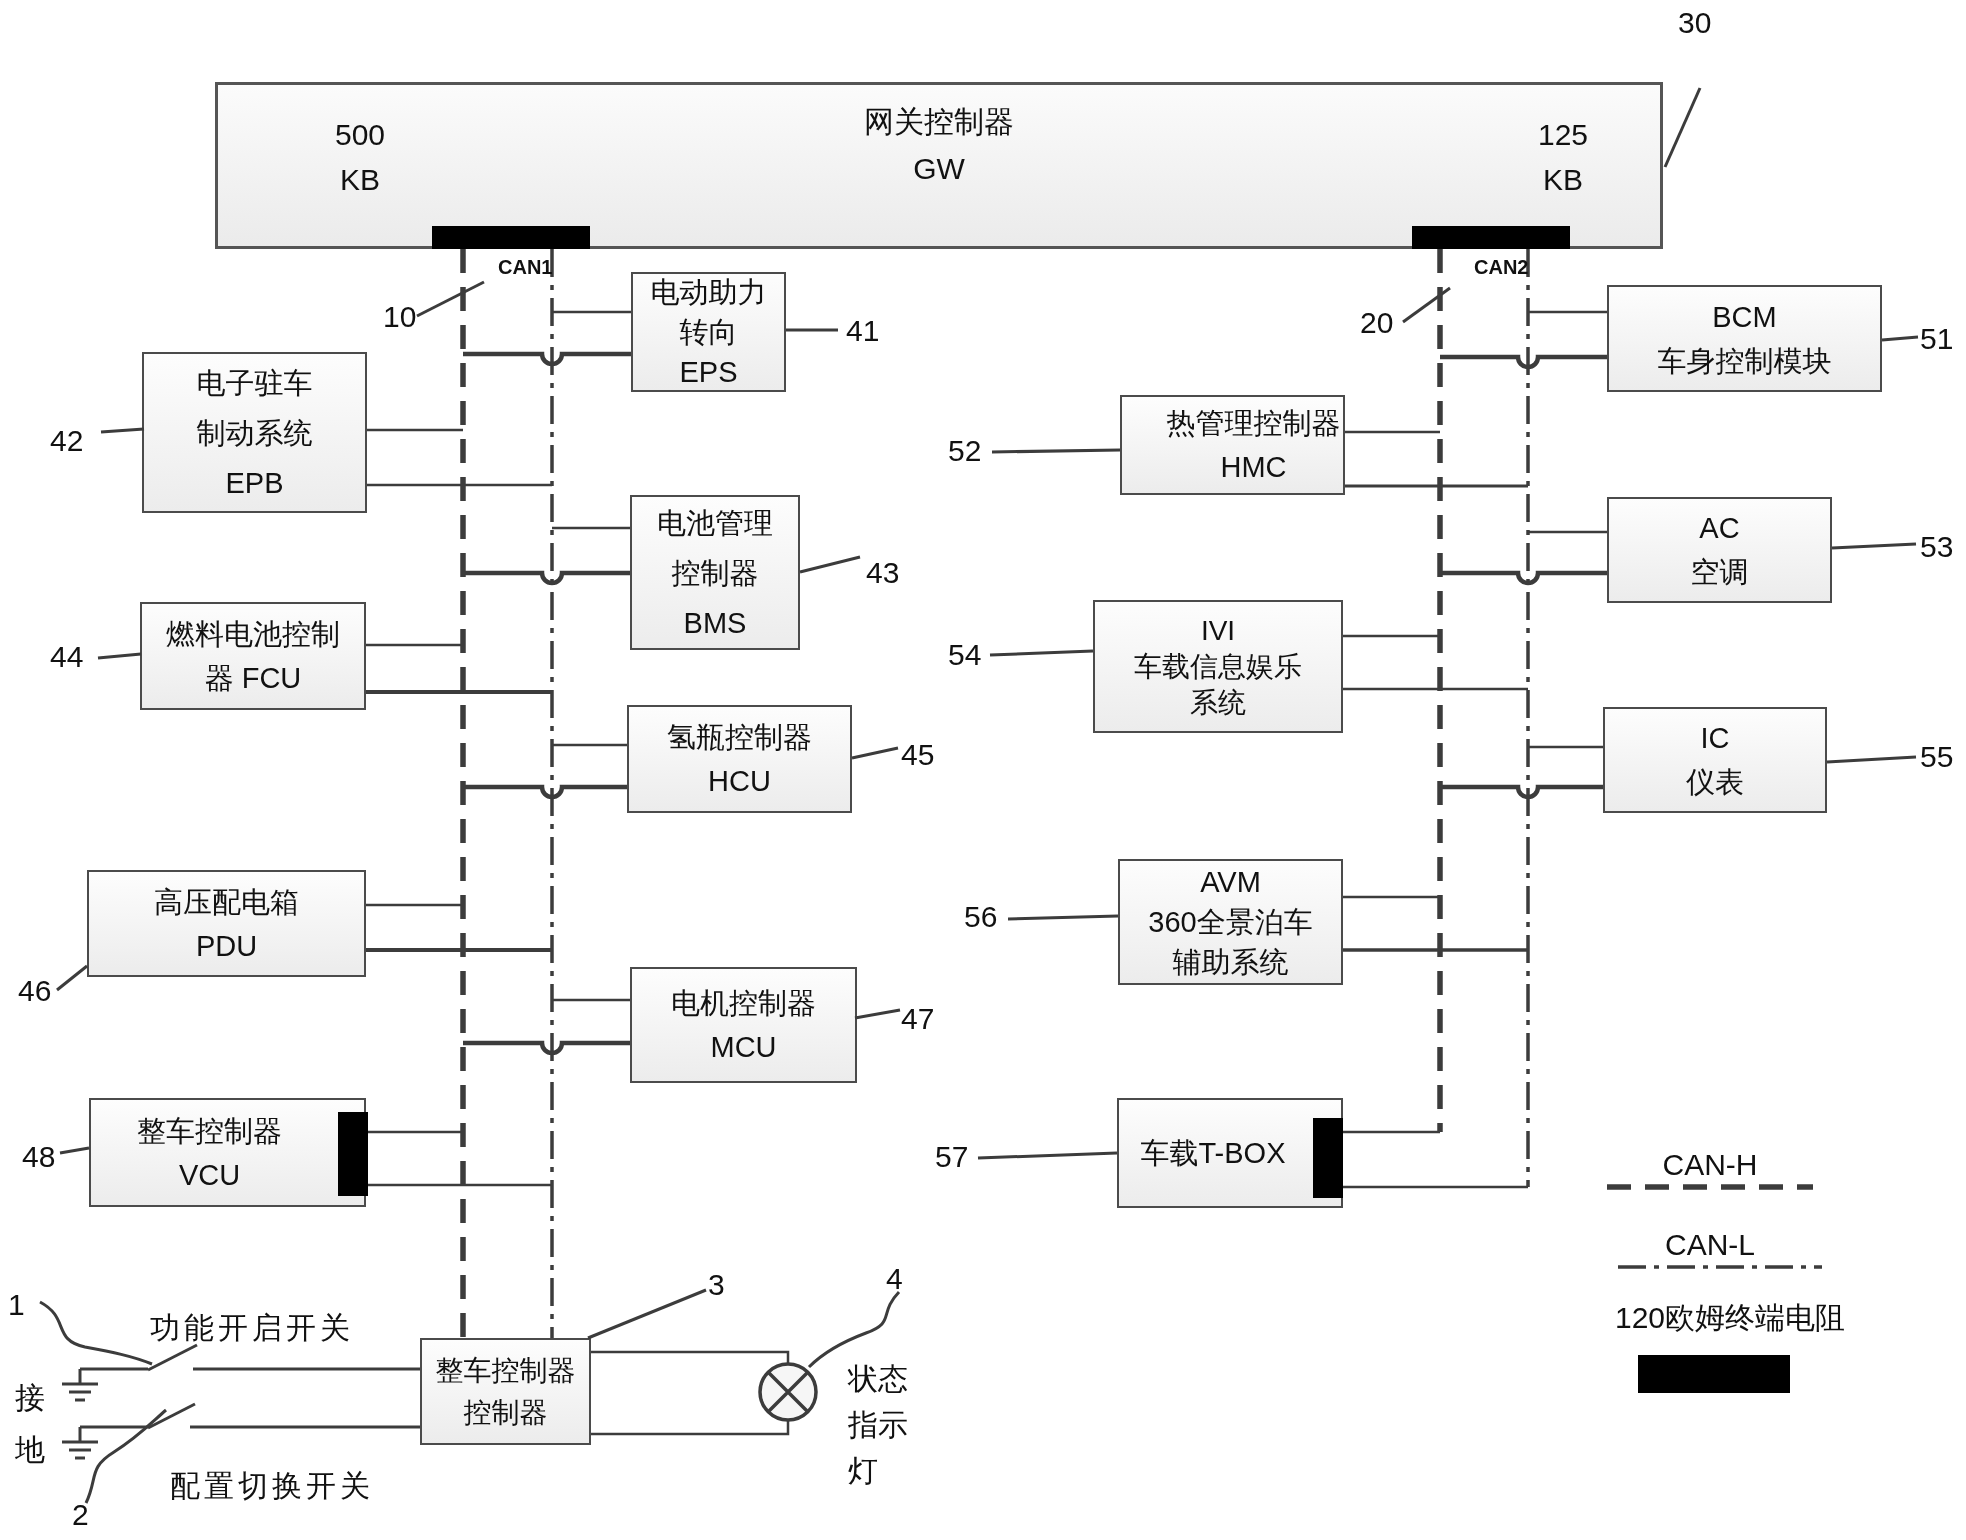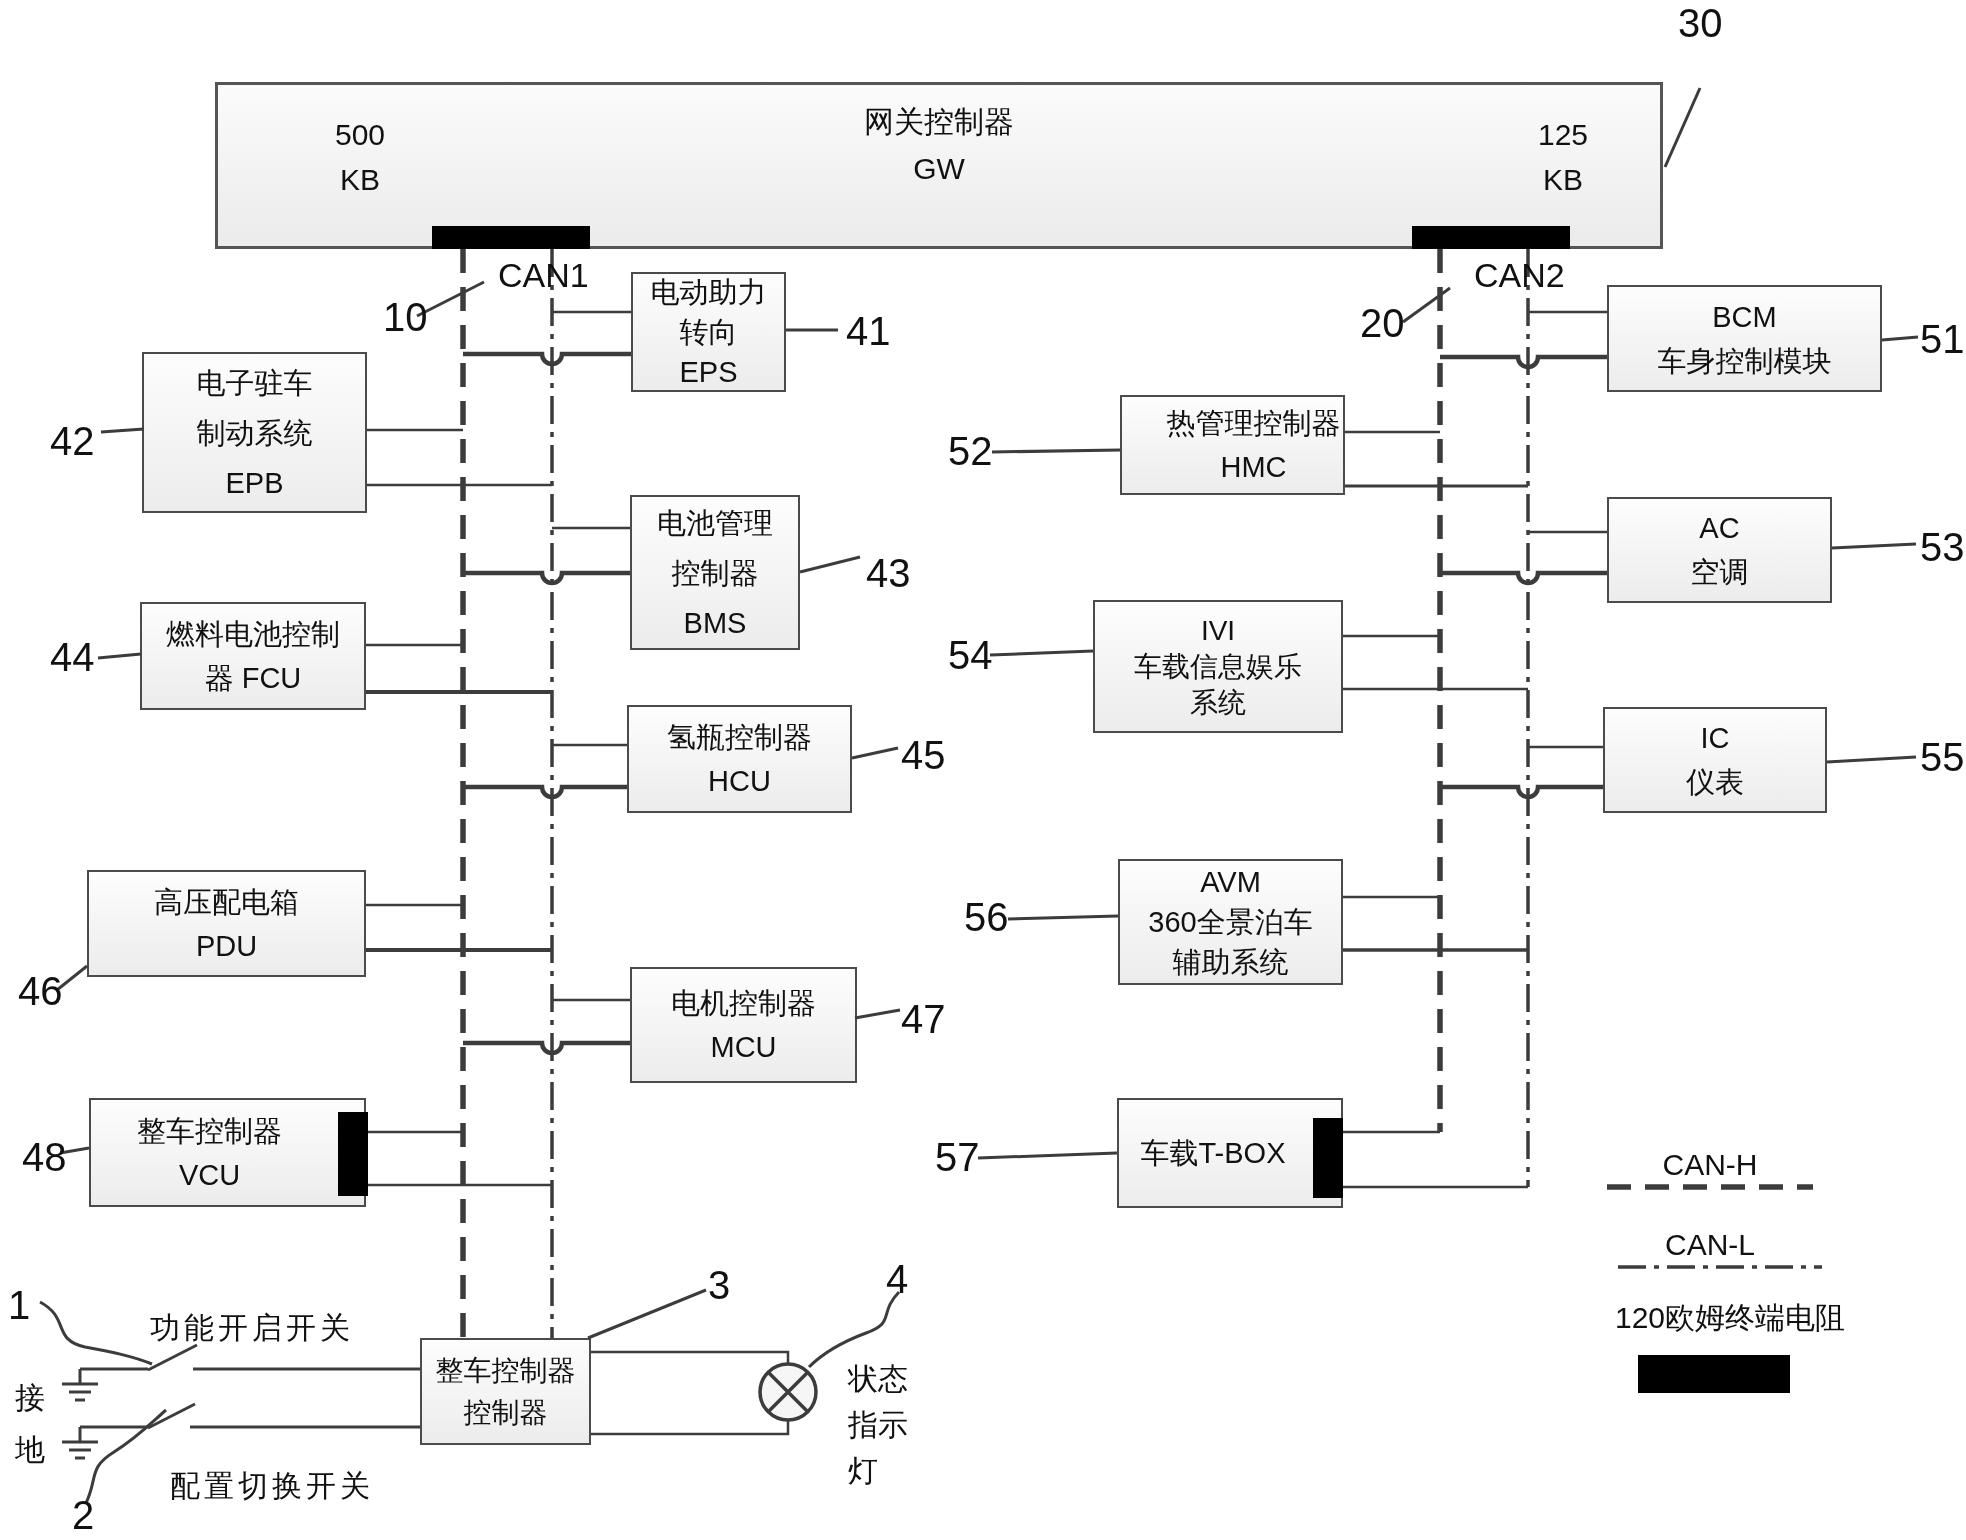--- a/index.html
+++ b/index.html
@@ -16,23 +16,23 @@
   .node .bl{width:100%;}
   .lh40{line-height:40px;}
   .lh50{line-height:50px;}
   .lh36{line-height:36px;font-size:28px;}
   .gw{
     position:absolute;left:215px;top:82px;width:1448px;height:167px;box-sizing:border-box;
     border:3px solid #555;background:linear-gradient(180deg,#fbfbfb 0%,#ebebeb 100%);
   }
   .txt{position:absolute;font-size:30px;line-height:45px;white-space:nowrap;}
   .ctr{text-align:center;}
-  .ref{position:absolute;font-size:40px;line-height:34px;white-space:nowrap;}
+  .ref{position:absolute;font-size:30px;line-height:34px;white-space:nowrap;}
   svg.wires{position:absolute;left:0;top:0;pointer-events:none;}
-  .busname{position:absolute;font-size:34px;font-weight:400;}
+  .busname{position:absolute;font-size:20px;font-weight:700;}
 </style>
 </head>
 <body>
 
 <div class="stage">
 
   <div class="gw"></div>
   <div class="txt ctr" style="left:639px;top:98px;width:600px;line-height:47px;">
     <div>网关控制器</div>
     <div>GW</div>

